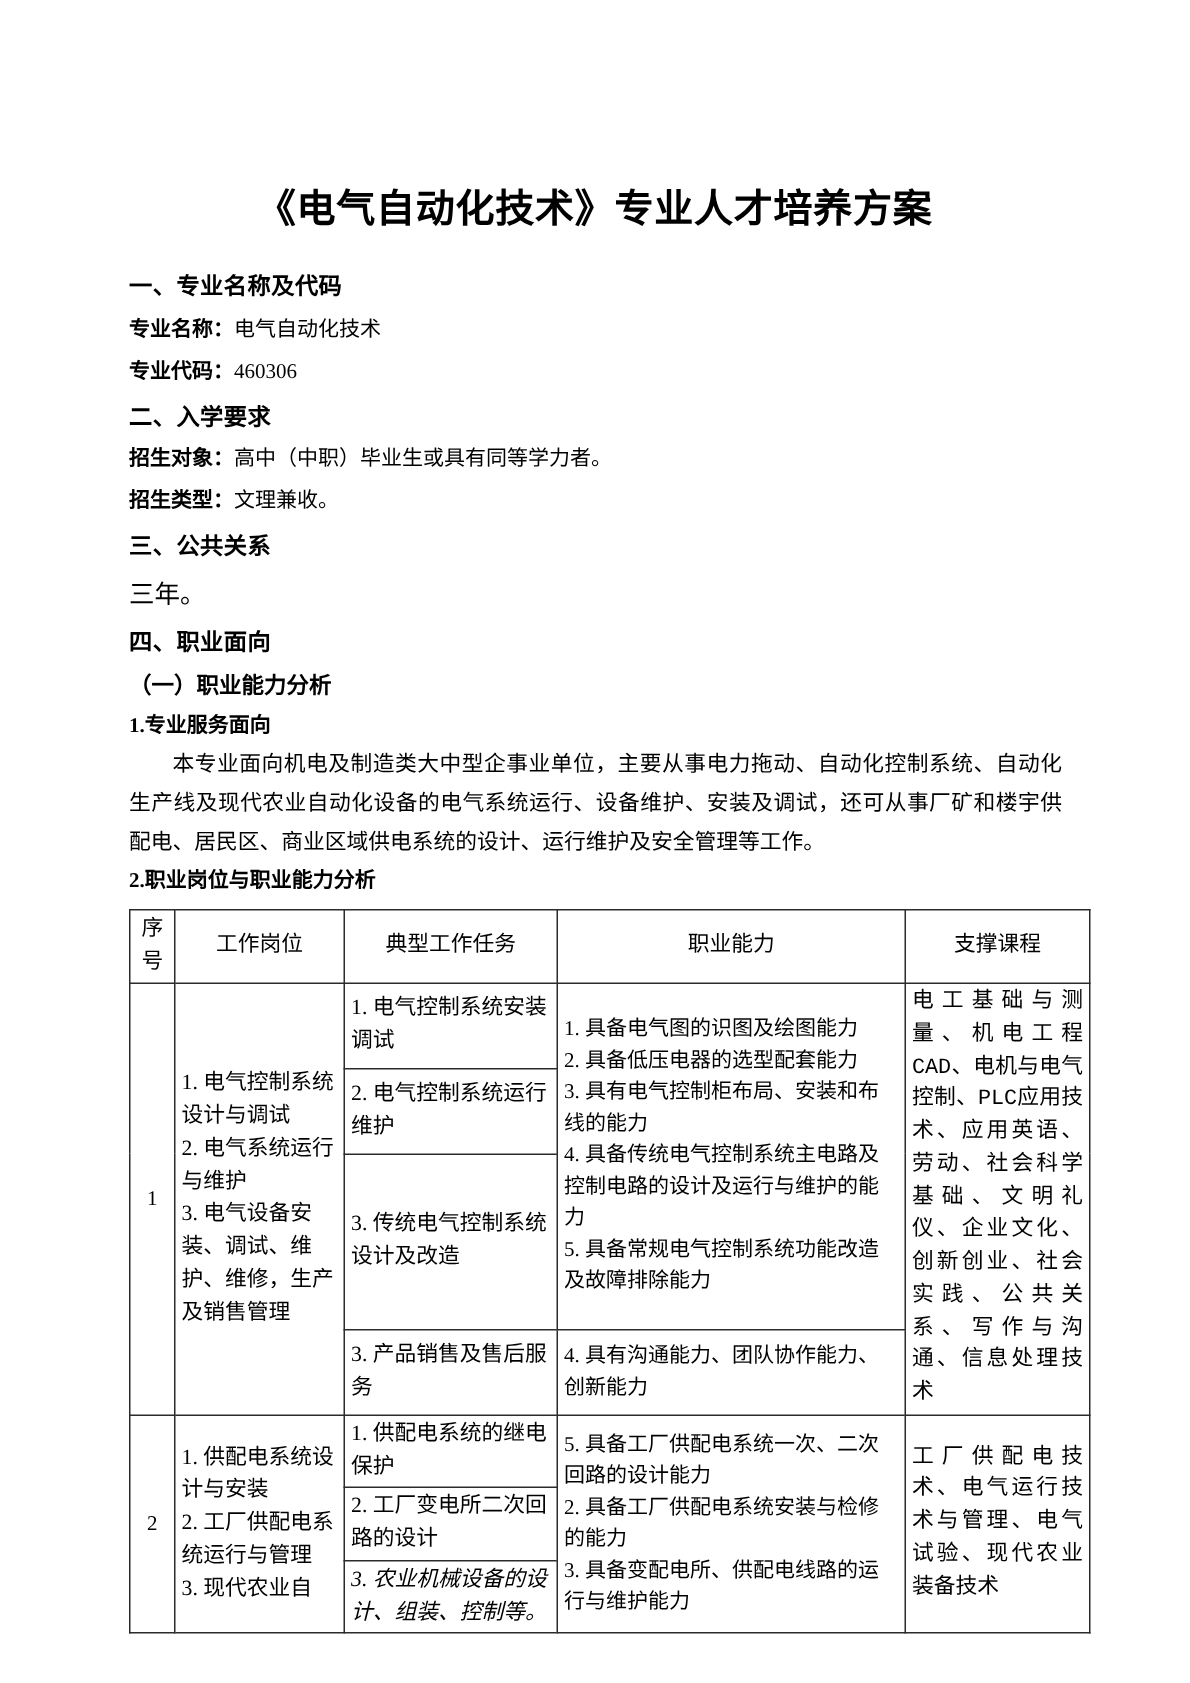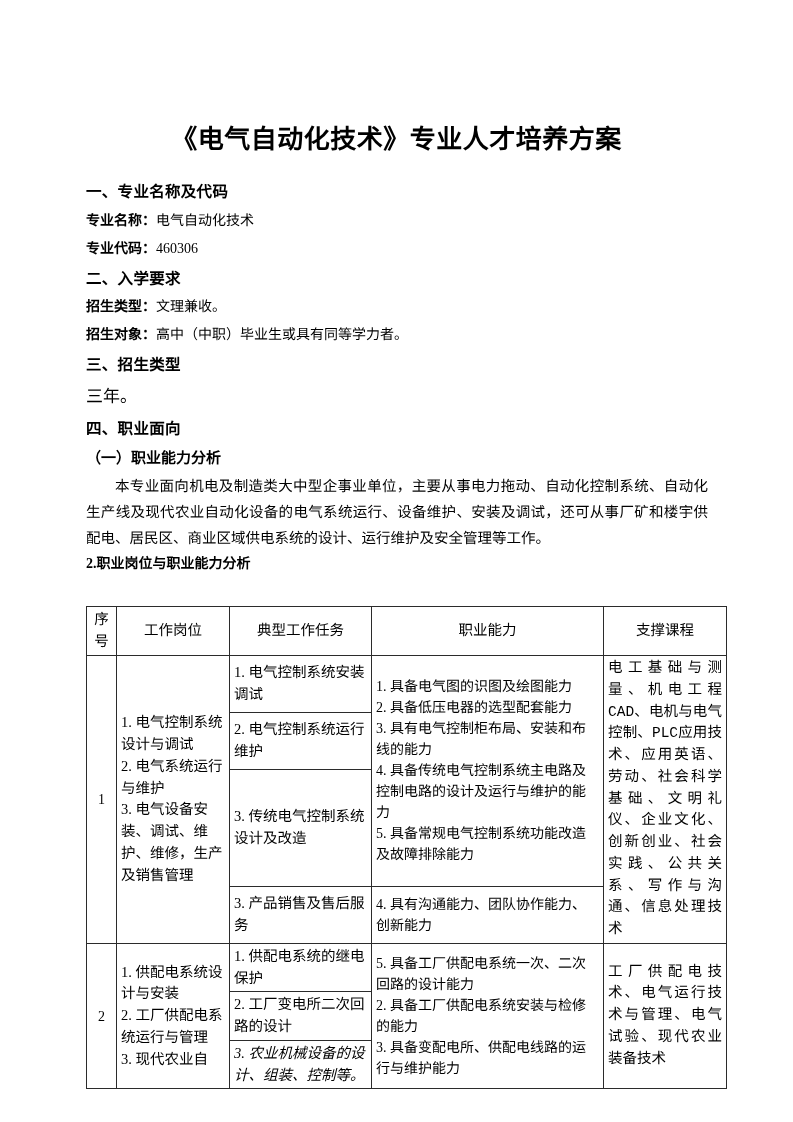--- a/index.html
+++ b/index.html
@@ -170,35 +170,36 @@
       <span class="k">专业名称：</span><span class="v">电气自动化技术</span>
     </div>
 
     <div class="kv">
       <span class="k">专业代码：</span><span class="v">460306</span>
     </div>
 
     <div class="h1">二、入学要求</div>
 
     <div class="kv">
+      <span class="k">招生对象：</span><span class="v">高中（中职）毕业生或具有同等学力者。</span>
+    </div>
+
+    <div class="kv">
       <span class="k">招生类型：</span><span class="v">文理兼收。</span>
     </div>
 
-    <div class="kv">
-      <span class="k">招生对象：</span><span class="v">高中（中职）毕业生或具有同等学力者。</span>
-    </div>
-
-    <div class="h1">三、招生类型</div>
+    <div class="h1">三、公共关系</div>
 
     <div class="plain">三年。</div>
 
     <div class="h1">四、职业面向</div>
 
     <div class="h2">（一）职业能力分析</div>
 
+    <div class="h3">1.专业服务面向</div>
 
     <div class="para">本专业面向机电及制造类大中型企事业单位，主要从事电力拖动、自动化控制系统、自动化生产线及现代农业自动化设备的电气系统运行、设备维护、安装及调试，还可从事厂矿和楼宇供配电、居民区、商业区域供电系统的设计、运行维护及安全管理等工作。</div>
 
     <div class="h3-table">2.职业岗位与职业能力分析</div>
 
   </div>
 
   <table class="cap-table">
     <thead>
       <tr>

